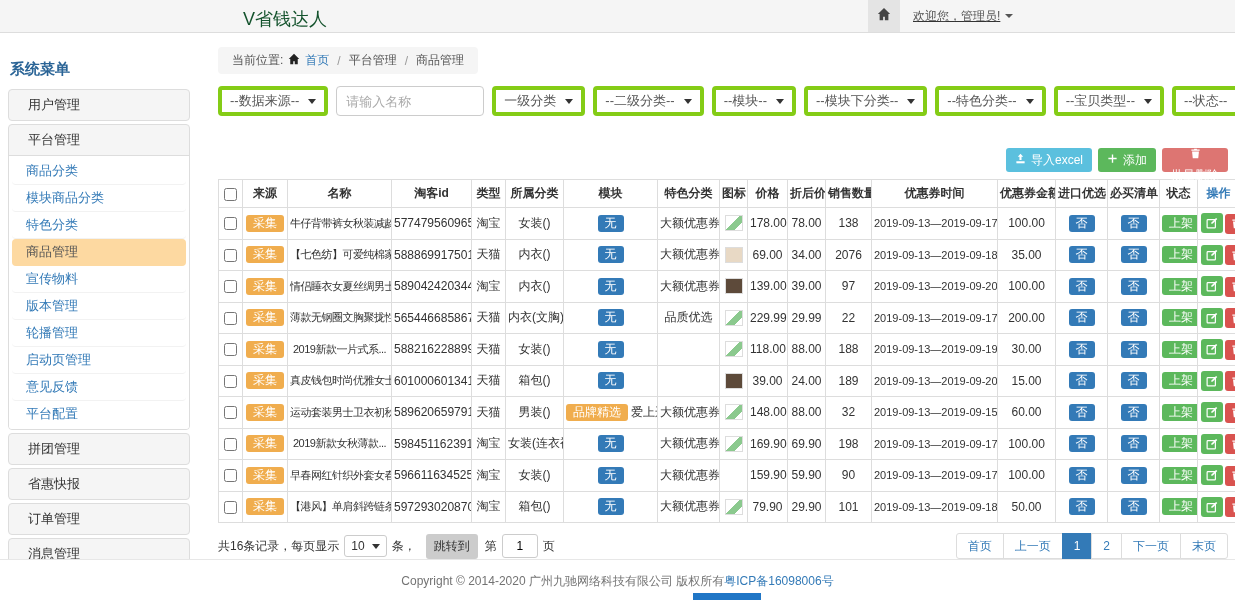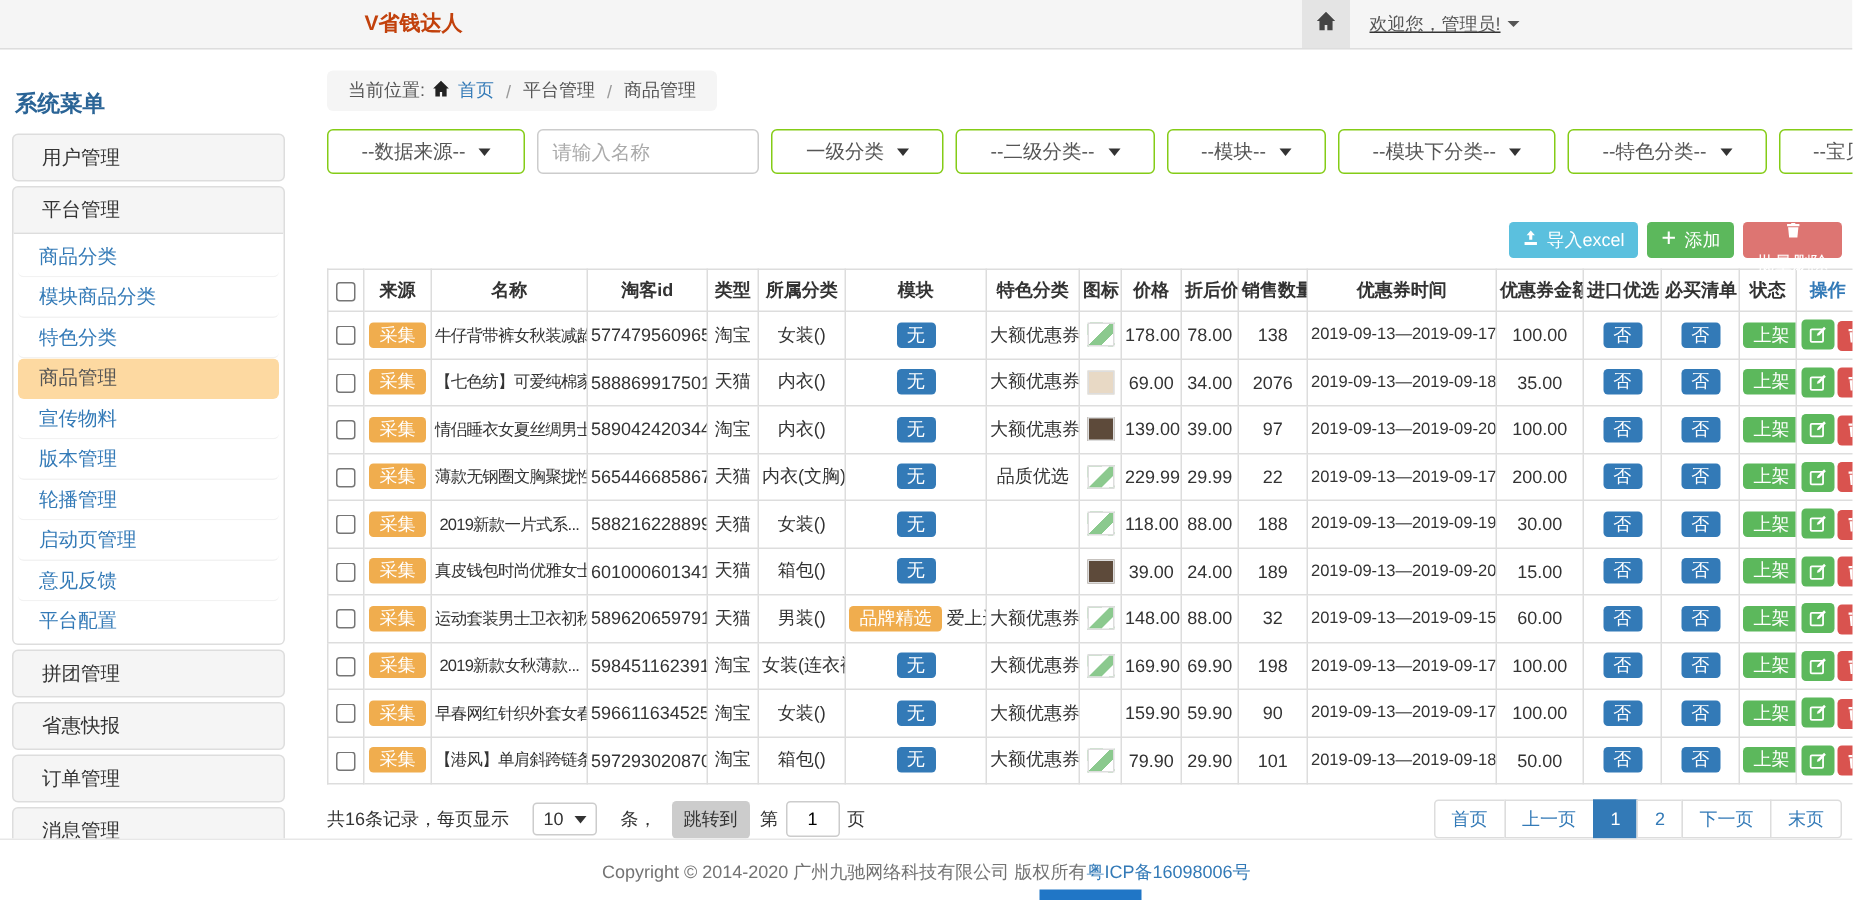--- a/index.html
+++ b/index.html
@@ -4,42 +4,42 @@
 <style>
   * { box-sizing: border-box; }
   html,body { margin:0; padding:0; }
   body {
     width:1235px; height:600px; position:relative; overflow:hidden;
     background:#fff; font-family:"Liberation Sans","DejaVu Sans",sans-serif;
     color:#333;
   }
   
   .topbar { height:33px; background:#f5f5f5; border-bottom:1px solid #ddd; position:relative; }
-  .brand { position:absolute; left:243px; top:7px; font-size:14px; color:#c2410c;font-weight:bold; }
+  .brand { position:absolute; left:243px; top:7px; font-size:18px; color:#14532d; }
   .topbar-right { position:absolute; left:868px; top:0; height:32px; display:flex; align-items:center;text-decoration:underline; }
   .home-box { width:32px; height:32px; background:#e4e4e4; display:flex; align-items:center; justify-content:center; cursor:pointer; }
   .welcome { font-size:12px; color:#555; margin-left:13px; display:flex; align-items:center; gap:5px; cursor:pointer; }
   .caret-down { width:0; height:0; border-left:4px solid transparent; border-right:4px solid transparent; border-top:4px solid #555; }
   
   .sidebar { position:absolute; left:8px; top:47px; width:182px; }
   .sidebar-title { color:#2a6496; font-weight:bold; font-size:15px; padding:13px 2px 10px 2px; }
   .side-panel { background:#f5f5f5; border:1px solid #ddd; border-radius:4px; margin-bottom:3px; overflow:hidden; }
   .side-panel-header { padding:7px 19px; font-size:13px; color:#333; cursor:pointer; line-height:16px; }
   .side-panel-body { background:#fff; border-top:1px solid #ddd; padding:2px 3px; }
   .side-link { padding:5px 14px; font-size:13px; color:#337ab7; border-bottom:1px solid #f2f2f2; cursor:pointer; line-height:16px; border-radius:4px; }
   .side-link:last-child { border-bottom:none; }
   .side-link.active { background:#fdd9a1; color:#555; border-bottom-color:transparent; }
   
   .main { position:absolute; left:218px; top:47px; width:1010px; }
   .breadcrumb { display:inline-flex; align-items:center; gap:5px; background:#f5f5f5; border-radius:4px; padding:5px 14px; font-size:12px; color:#555; }
   .breadcrumb .home-link { color:#337ab7; cursor:pointer; }
   .breadcrumb .sep { color:#999; margin:0 3px; }
   
   .filter-row { margin-top:12px; display:flex; gap:8px; align-items:center; }
-  .select { height:30px; border:1px solid #84cc16; border-radius:4px; background:#fff; display:inline-flex; align-items:center; justify-content:flex-start; padding:0 22px; font-size:13px; color:#555; gap:9px; cursor:pointer; white-space:nowrap; }
+  .select { height:30px; border:4px solid #84cc16; border-radius:4px; background:#fff; display:inline-flex; align-items:center; justify-content:flex-start; padding:0 8px; font-size:13px; color:#555; gap:9px; cursor:pointer; white-space:nowrap; }
   .sel-caret { width:0; height:0; border-left:4px solid transparent; border-right:4px solid transparent; border-top:5px solid #333; }
   .text-input { height:30px; width:148px; border:1px solid #ccc; border-radius:4px; padding:0 9px; font-size:13px; color:#333; outline:none; }
   .text-input::placeholder { color:#aaa; }
   .btn { border:none; border-radius:4px; color:#fff; font-size:13px; height:30px; padding:0 12px; display:inline-flex; align-items:center; gap:5px; cursor:pointer; }
   .btn-primary { background:#337ab7; }
   .btn-info { background:#5bc0de; }
   
   .toolbar { margin-top:32px; display:flex; justify-content:flex-end; gap:6px; }
   .btn-sm { height:24px; font-size:12px; padding:0 9px; border-radius:3px; }
   .btn-success { background:#5cb85c; }
@@ -59,21 +59,21 @@
   .module-extra { margin-left:3px; color:#333; }
   .mini-btn { display:inline-flex; width:22px; height:20px; border-radius:3px; align-items:center; justify-content:center; margin:0 1px; cursor:pointer; border:none; padding:0; }
   .mini-green { background:#5cb85c; }
   .mini-red { background:#d9534f; }
   .thumb { width:18px; height:16px; display:inline-block; vertical-align:middle; border:1px solid #ddd; }
   .thumb.broken { background:linear-gradient(135deg,#ffffff 45%,#8bc98e 45%,#8bc98e 75%,#ffffff 75%); position:relative; }
   .thumb.photo { background:#e8d9c5; }
   .thumb.photo-dark { background:#5d4a3a; }
   
   .pagination-row { margin-top:10px; display:flex; align-items:center; font-size:12px; color:#333; }
-  .per-page { border:1px solid #ccc; border-radius:3px; padding:3px 6px; display:inline-flex; gap:7px; align-items:center; margin:0 16px; background:#fff; cursor:pointer; }
+  .per-page { border:1px solid #ccc; border-radius:3px; padding:3px 6px; display:inline-flex; gap:7px; align-items:center; margin:0 5px; background:#fff; cursor:pointer; }
   .jump-btn { background:#ccc; border:none; border-radius:3px; padding:4px 8px; margin:0 7px 0 10px; color:#333; font-size:12px; cursor:pointer;text-align:center; }
   .page-input { width:36px; height:24px; border:1px solid #ccc; border-radius:3px; text-align:center; font-size:12px; margin:0 5px; outline:none; }
   .pager { margin-left:auto; display:flex; }
   .page-btn { border:1px solid #ddd; padding:5px 11px; color:#337ab7; background:#fff; font-size:12px; margin-left:-1px; cursor:pointer; line-height:14px; }
   .page-btn:first-child { border-radius:3px 0 0 3px; }
   .page-btn:last-child { border-radius:0 3px 3px 0; }
   .page-btn.active { background:#337ab7; color:#fff; border-color:#337ab7; }
   
   .footer { position:absolute; left:0; right:0; bottom:0; background:#fff; border-top:1px solid #e7e7e7; text-align:center; font-size:12px; color:#737373; padding:13px 0 10px 0; z-index:5; }
   .footer a { color:#337ab7; text-decoration:none; cursor:pointer; }

